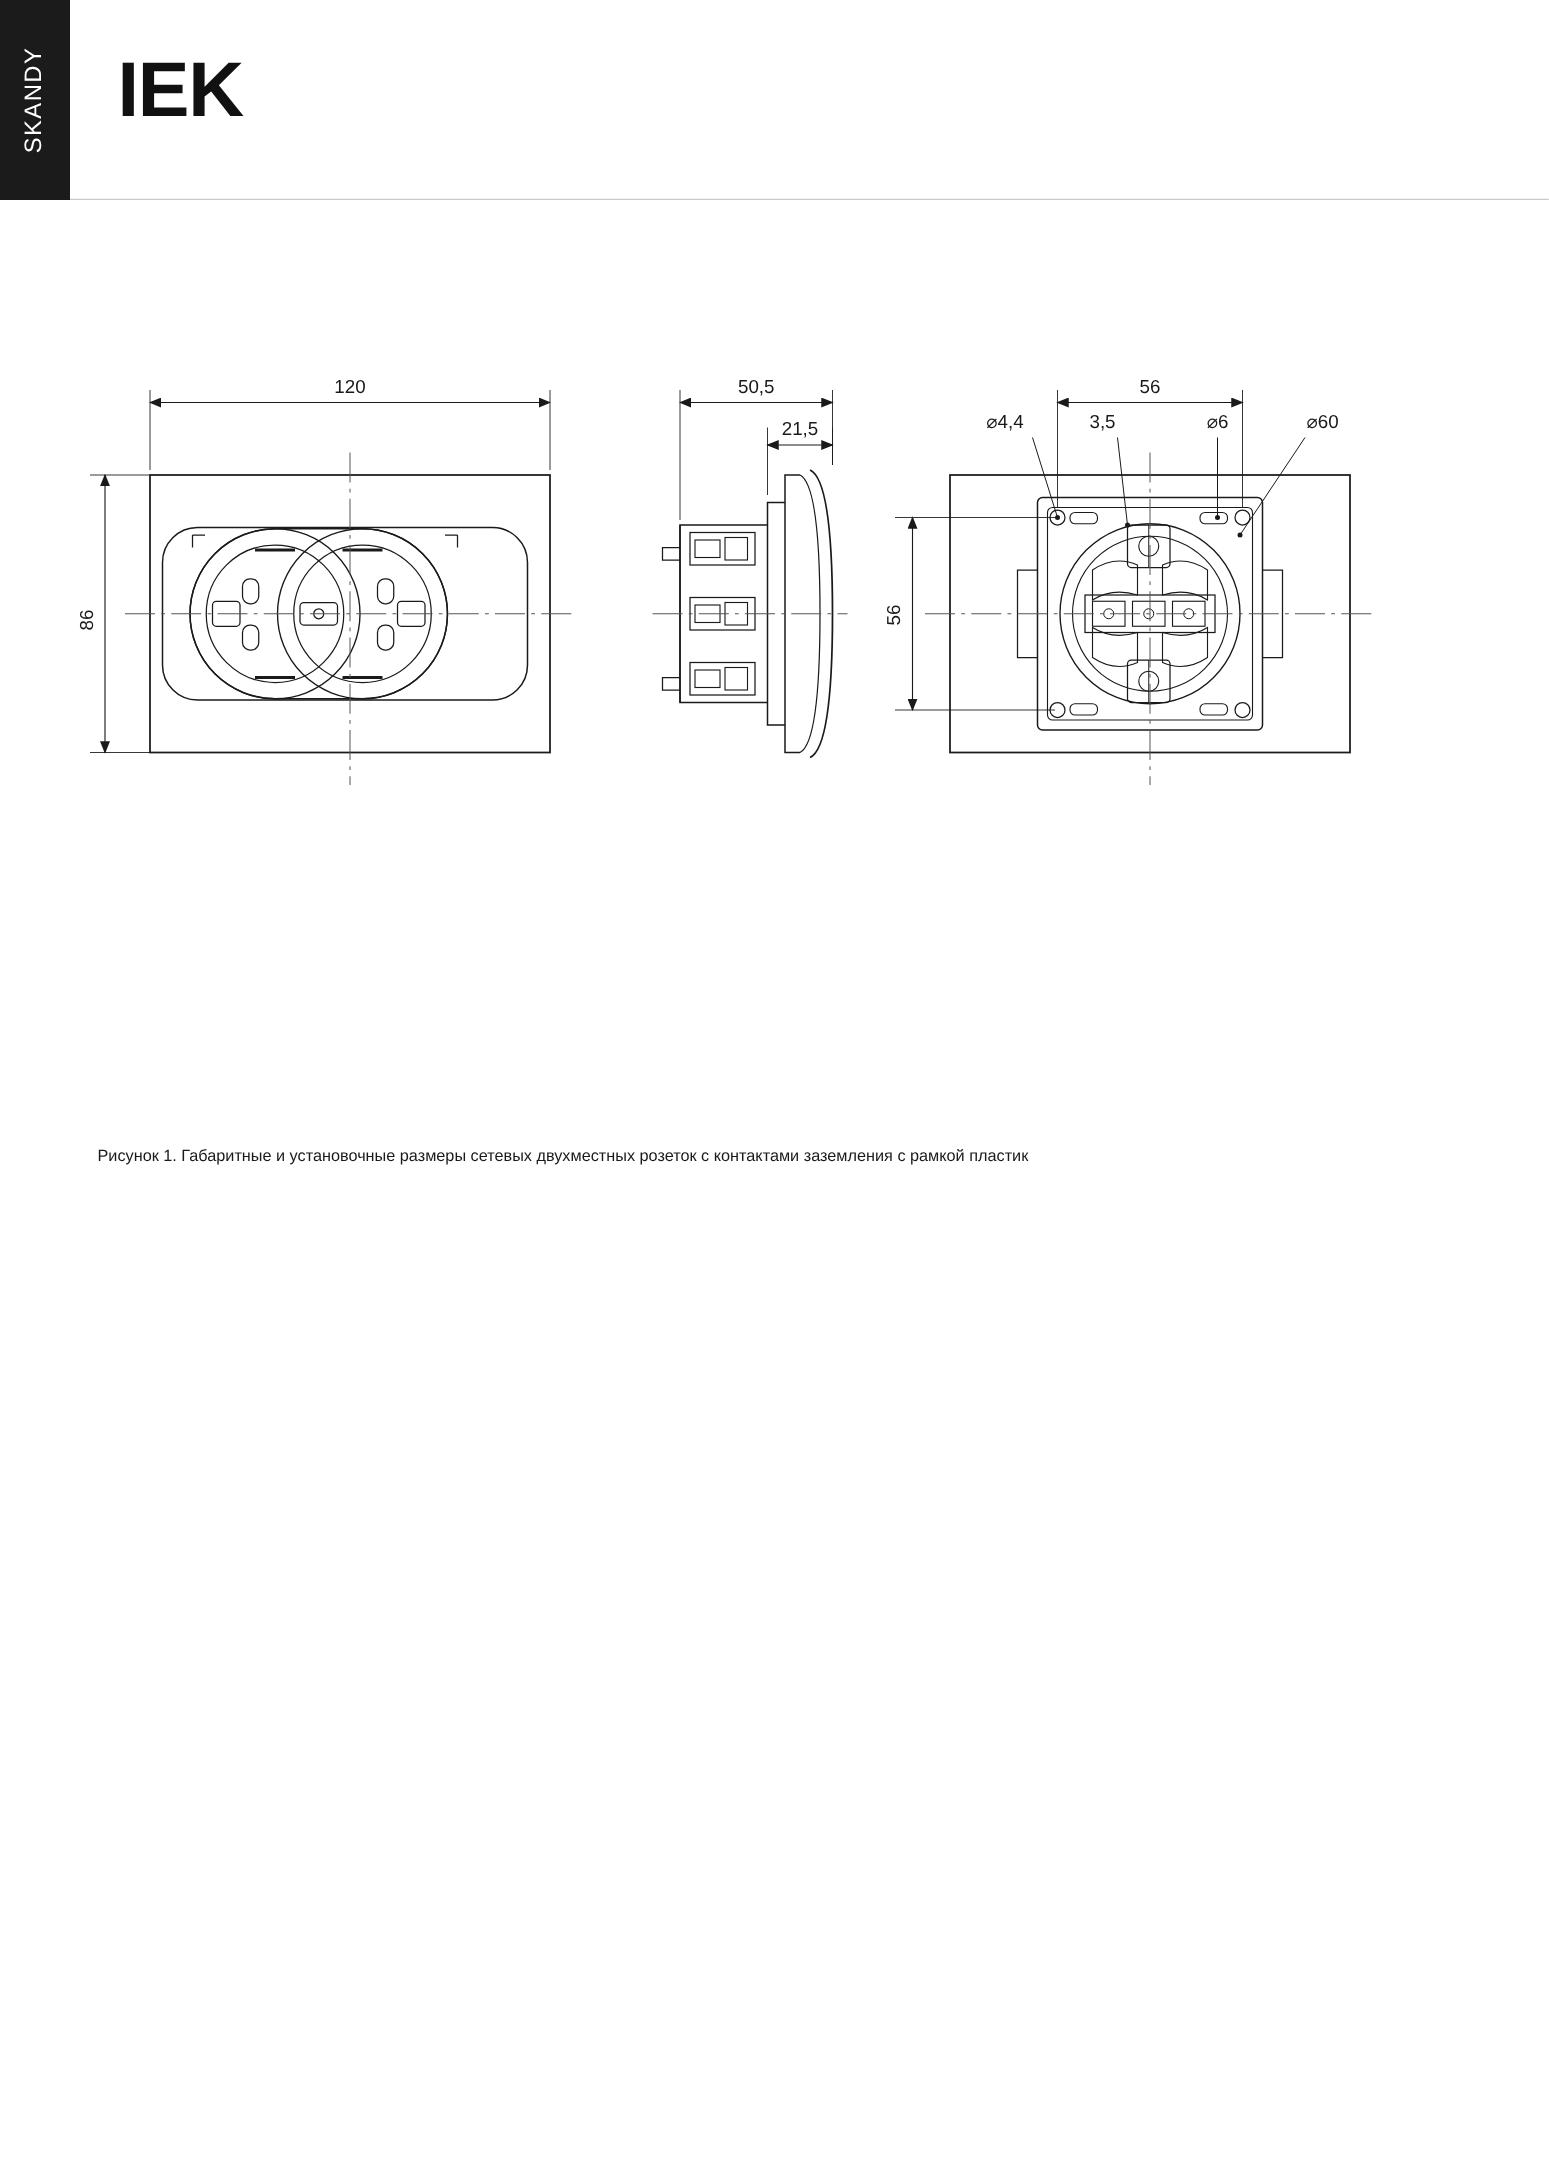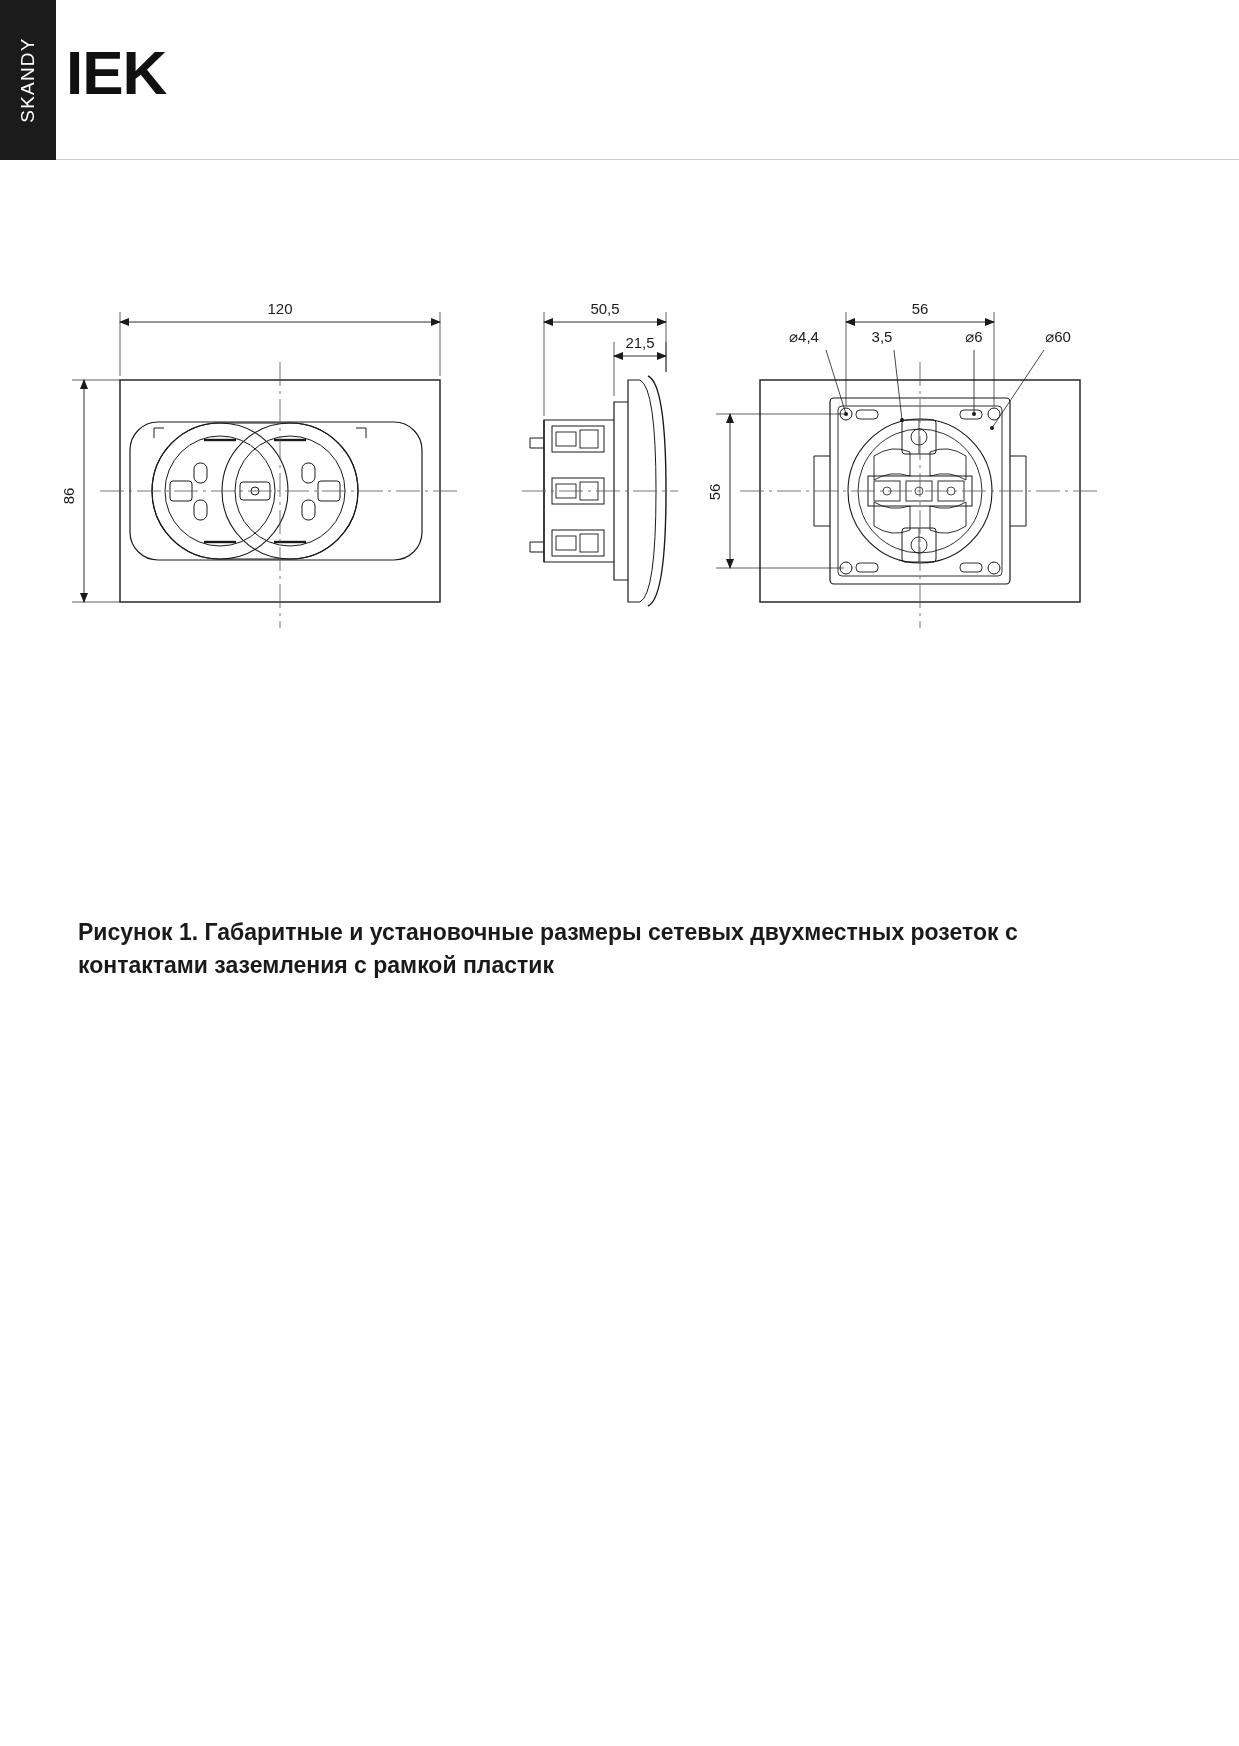--- a/index.html
+++ b/index.html
@@ -46,21 +46,21 @@
     color: #ffffff;
     font-size: 19px;
     letter-spacing: 1.2px;
     display: flex;
     align-items: center;
     justify-content: center;
     font-family: "Liberation Sans", sans-serif;
   }
   #logo-wrap {
     position: absolute;
-    left: 66px;
+    left: 94px;
     top: 42px;
     display: flex;
     align-items: center;
     justify-content: center;
   }
   #logo-text {
     font-size: 62px;
     font-weight: bold;
     letter-spacing: -1px;
     color: #111111;
@@ -79,24 +79,23 @@
   #drawing-svg {
     display: block;
   }
 
   
   #figure-caption {
     position: absolute;
     left: 78px;
     top: 916px;
     width: 1010px;
-    font-size: 23px;
+    font-size: 13px;
     line-height: 1.45;
     color: #1a1a1a;
-    font-weight: bold;
   }
 
   .dim-text {
     font-family: "Liberation Sans", sans-serif;
     font-size: 15px;
     fill: #1a1a1a;
   }
 </style>
 </head>
 <body>

